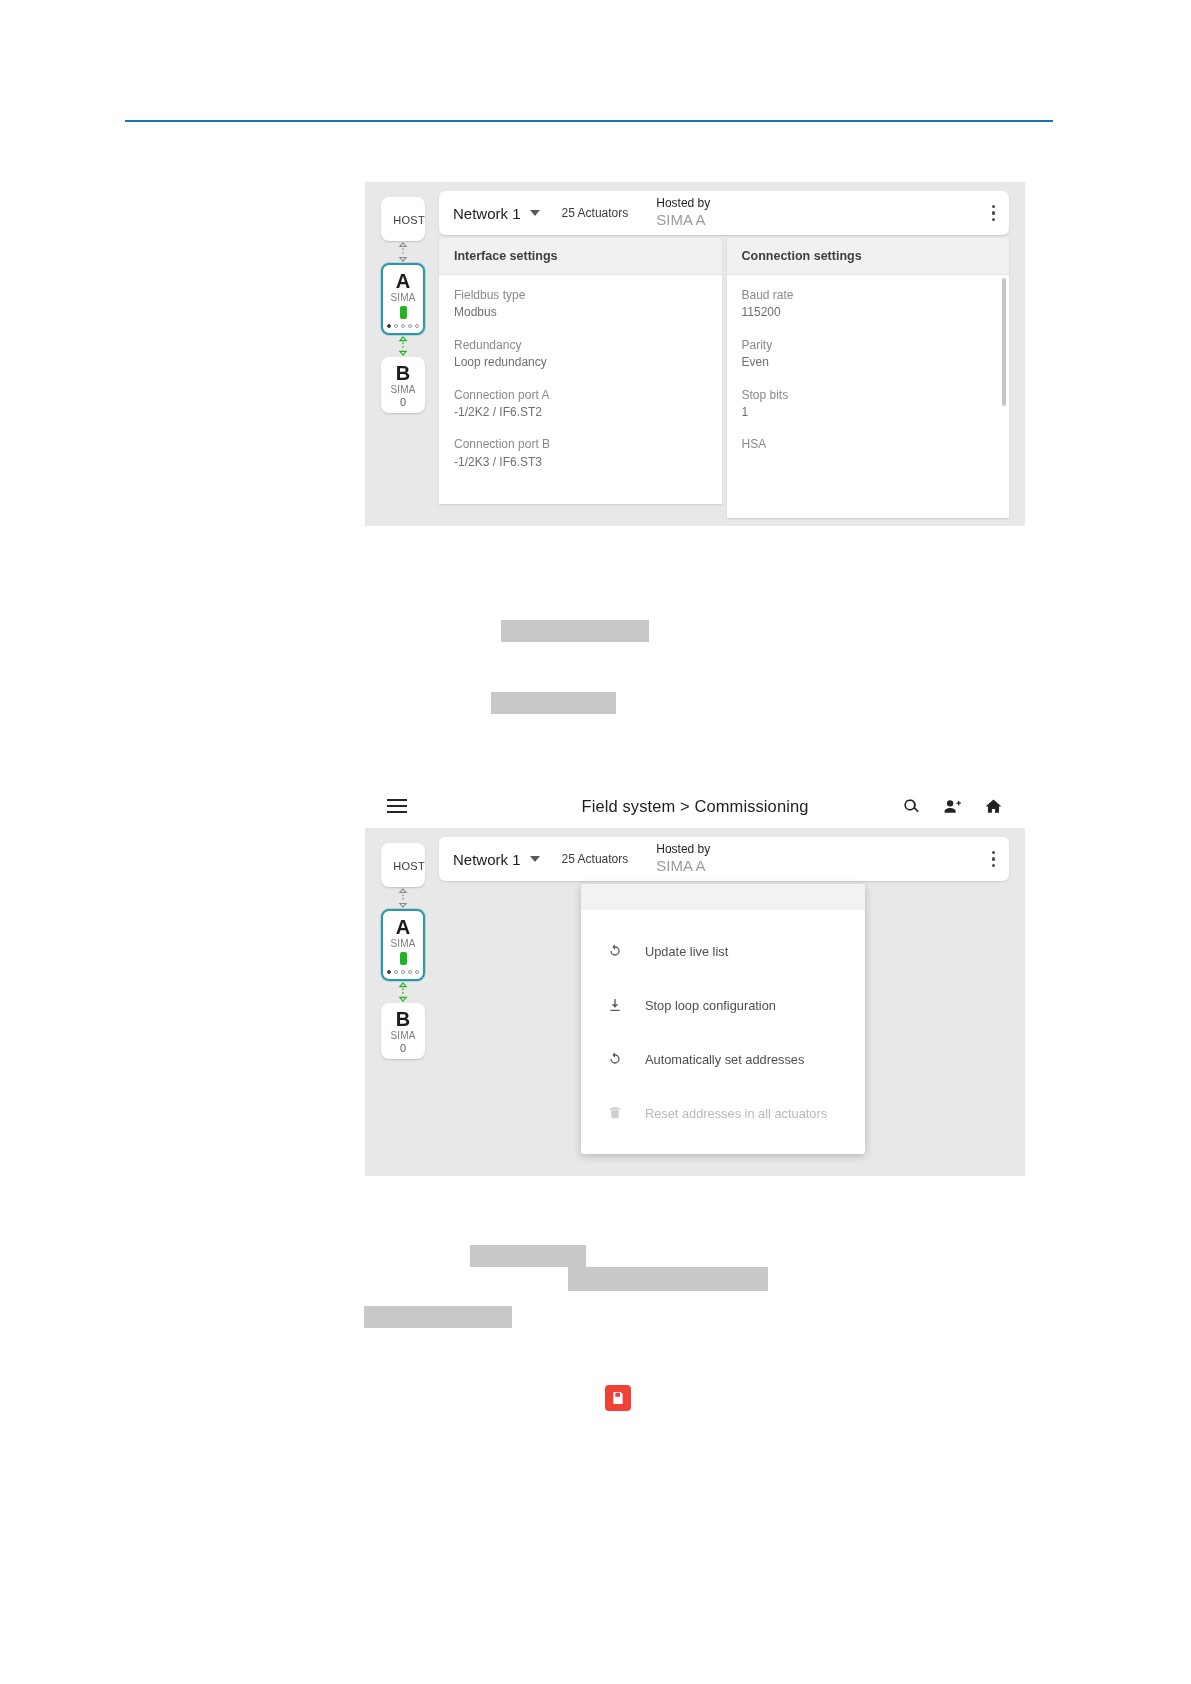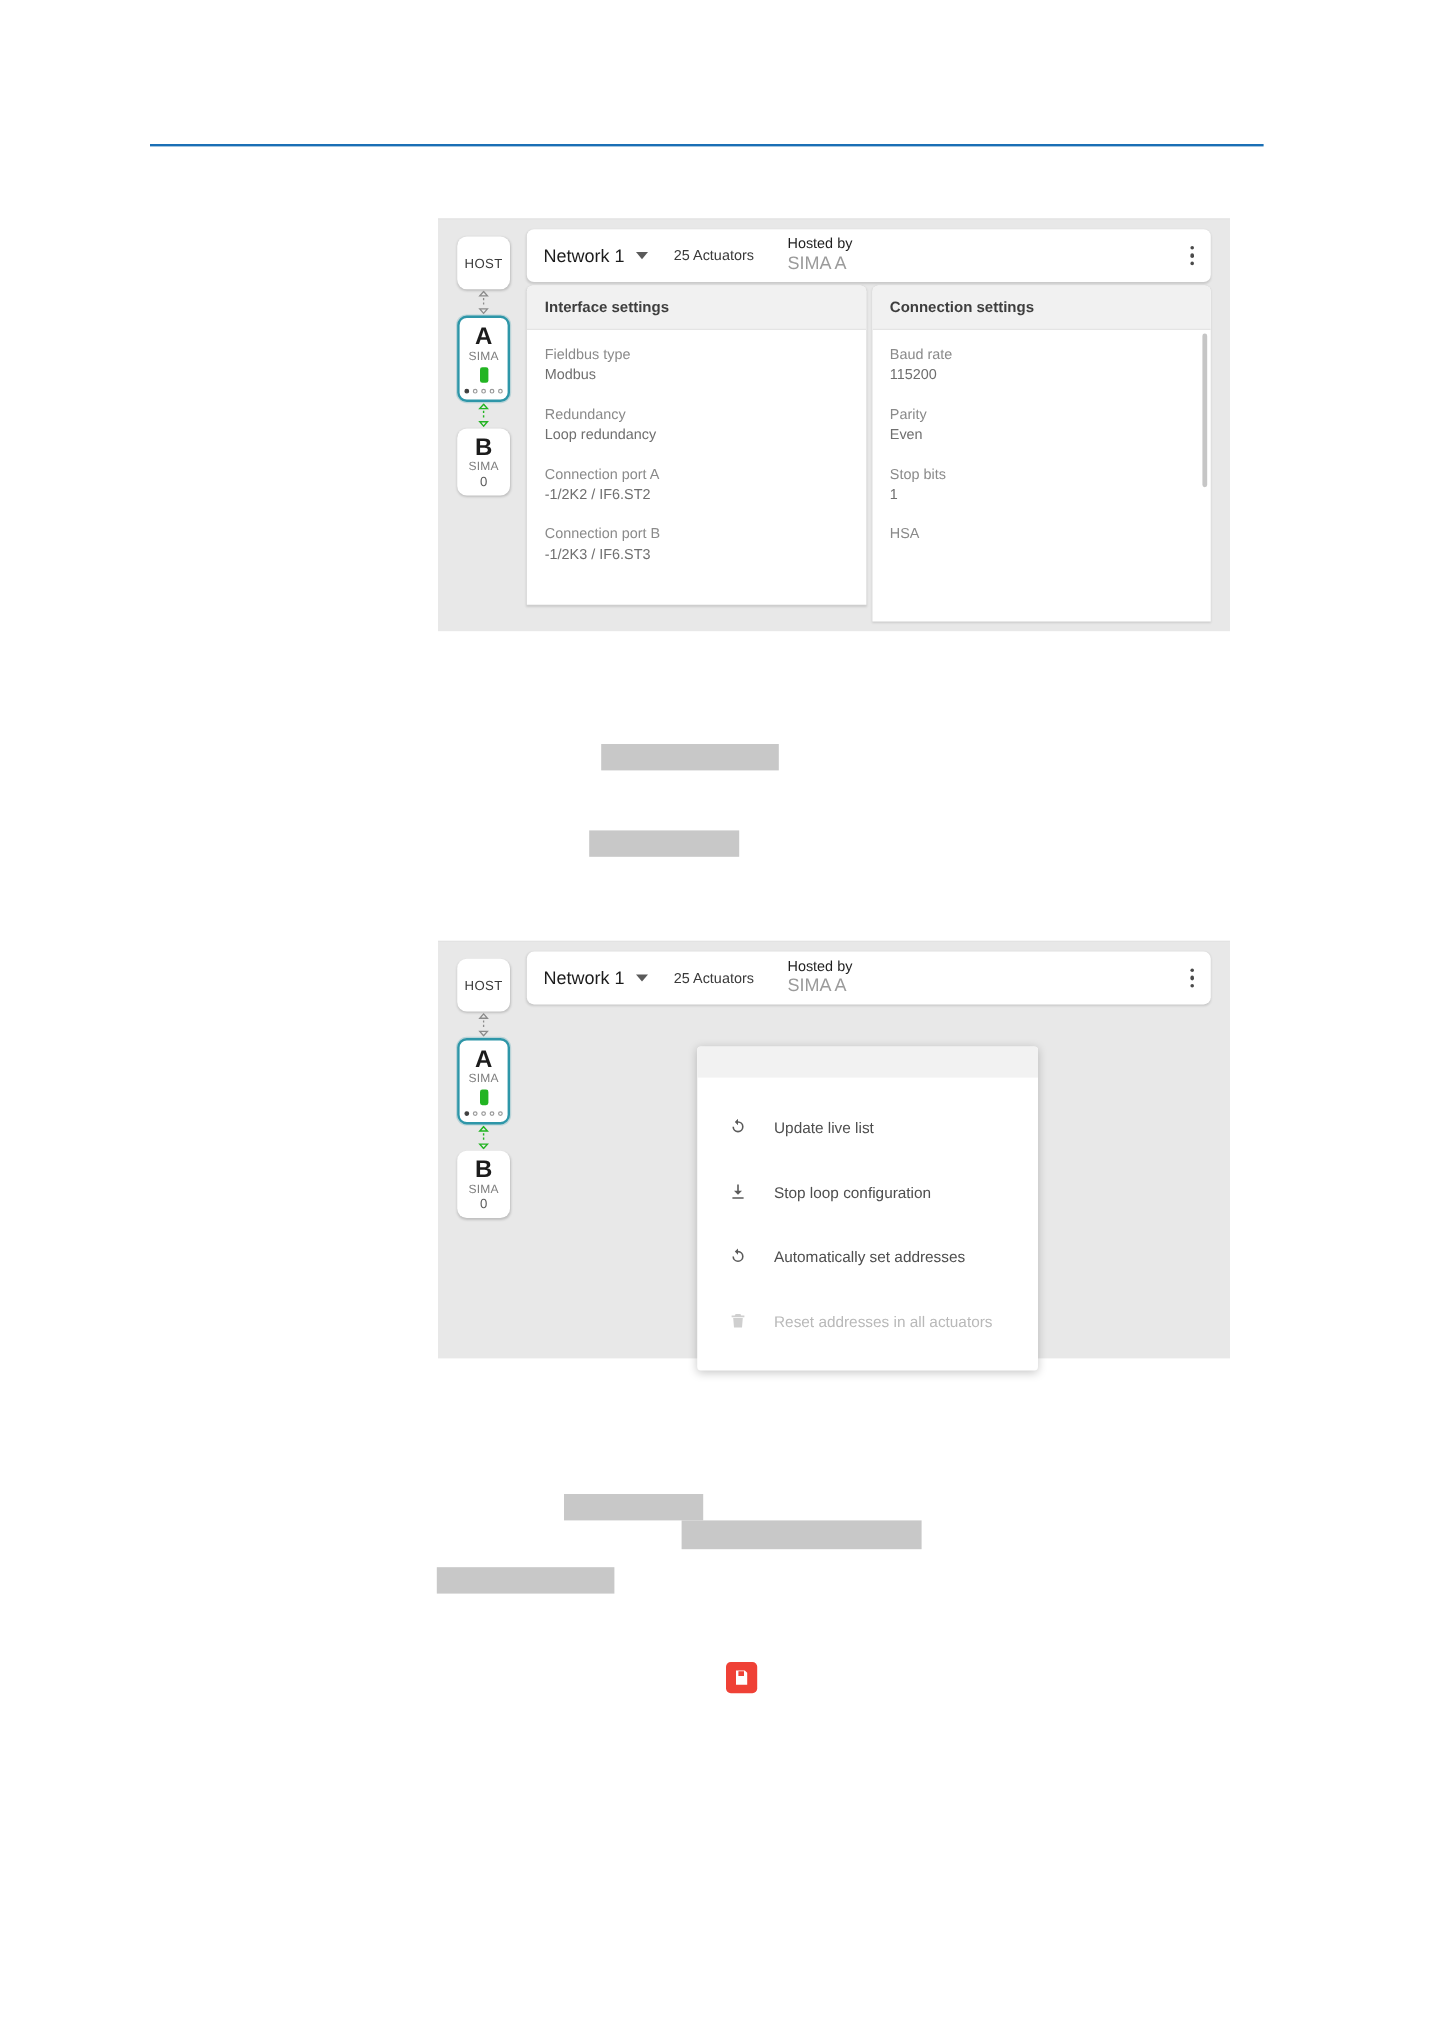--- a/index.html
+++ b/index.html
@@ -53,21 +53,21 @@
   }
 
   
   .rail { width:56px; flex:0 0 56px; display:flex; flex-direction:column; align-items:center; padding-top:6px; }
   .dev-card {
     width:44px; background:#ffffff; border-radius:8px;
     box-shadow:0 1px 2px rgba(0,0,0,.18);
     display:flex; flex-direction:column; align-items:center; justify-content:center;
     padding:6px 0 5px 0;
   }
-  .dev-card.host { height:44px; }
+  .dev-card.host { height:44px;align-items:flex-end; }
   .dev-card .big { font-size:20px; font-weight:bold; color:#1b1b1b; line-height:1; }
   .dev-card .host-lbl { font-size:11px; color:#3a3a3a; letter-spacing:.3px; }
   .dev-card .sub { font-size:10px; color:#7d7d7d; margin-top:1px; letter-spacing:.2px; }
   .dev-card .zero { font-size:11px; color:#5d5d5d; margin-top:1px; }
   .dev-card.selected {
     border:2px solid #2e96a8; background:#fff;
     box-shadow:0 0 0 1px rgba(46,150,168,.25);
   }
   .led-bar { width:7px; height:13px; background:#22b422; border-radius:2px; margin:3px 0 3px 0; }
   .dots { display:flex; gap:3px; margin-top:2px; }
@@ -116,21 +116,21 @@
   .scrollbar {
     position:absolute; right:-7px; top:0; width:4px; height:128px;
     background:#c6c6c6; border-radius:2px;
   }
 
   
   .ctxwrap { flex:1; position:relative; }
   .ctxmenu {
     position:absolute; left:142px; top:0; width:284px;
     background:#ffffff; box-shadow:0 2px 8px rgba(0,0,0,.22);
-    border-radius:3px; overflow:hidden;margin-top:32px;
+    border-radius:3px; overflow:hidden;
   }
   .ctx-top { height:26px; background:#f2f2f2; }
   .ctx-item {
     display:flex; align-items:center; gap:22px;
     padding:0 0 0 26px; height:54px;
     font-size:12.8px; color:#4e4e4e;
   }
   .ctx-item .ci { width:16px; height:16px; flex:0 0 16px; color:#5b5b5b; }
   .ctx-item .ci svg { width:100%;height:100%;display:block;fill:currentColor; }
   .ctx-item.disabled { color:#b9b9b9; }
@@ -259,20 +259,45 @@
         </div>
       </div>
     </div>
   </div>
 
   <div class="redact" style="left:501px; top:620px; width:148px; height:22px;"></div>
   <div class="redact" style="left:491px; top:692px; width:125px; height:22px;"></div>
 
   <div class="shot" style="left:365px; top:784px; width:660px; height:392px;">
 
+    <div class="shot-header" style="height:44px;">
+      <div class="hamburger">
+          <i></i>
+          <i></i>
+          <i></i>
+        </div>
+      <div class="shot-title">Field system &gt; Commissioning</div>
+      <div class="header-icons">
+        <span class="hicon">
+          <svg viewBox="0 0 24 24">
+              <path d="M10 3a7 7 0 105.2 11.7l4.6 4.6 1.4-1.4-4.6-4.6A7 7 0 0010 3zm0 2a5 5 0 110 10 5 5 0 010-10z"></path>
+            </svg>
+        </span>
+        <span class="hicon">
+          <svg viewBox="0 0 24 24">
+              <path d="M9 12a4 4 0 100-8 4 4 0 000 8zm0 2c-3.3 0-7 1.7-7 4v2h14v-2c0-2.3-3.7-4-7-4zm10-9v2h-2v1.6h2v2h1.6v-2h2V7h-2V5H19z"></path>
+            </svg>
+        </span>
+        <span class="hicon">
+          <svg viewBox="0 0 24 24">
+              <path d="M12 3L2 12h3v8h5v-5h4v5h5v-8h3L12 3z"></path>
+            </svg>
+        </span>
+      </div>
+    </div>
 
     <div class="shot-body" style="height:348px;">
 
       <div class="rail">
         <div class="dev-card host">
           <span class="host-lbl">HOST</span>
         </div>
         <div class="connector">
           <svg viewBox="0 0 14 22">
               <path d="M7 1l3.5 4h-7L7 1zM7 21l-3.5-4h7L7 21z" fill="none" stroke="#8b8b8b" stroke-width="1.2"></path>

